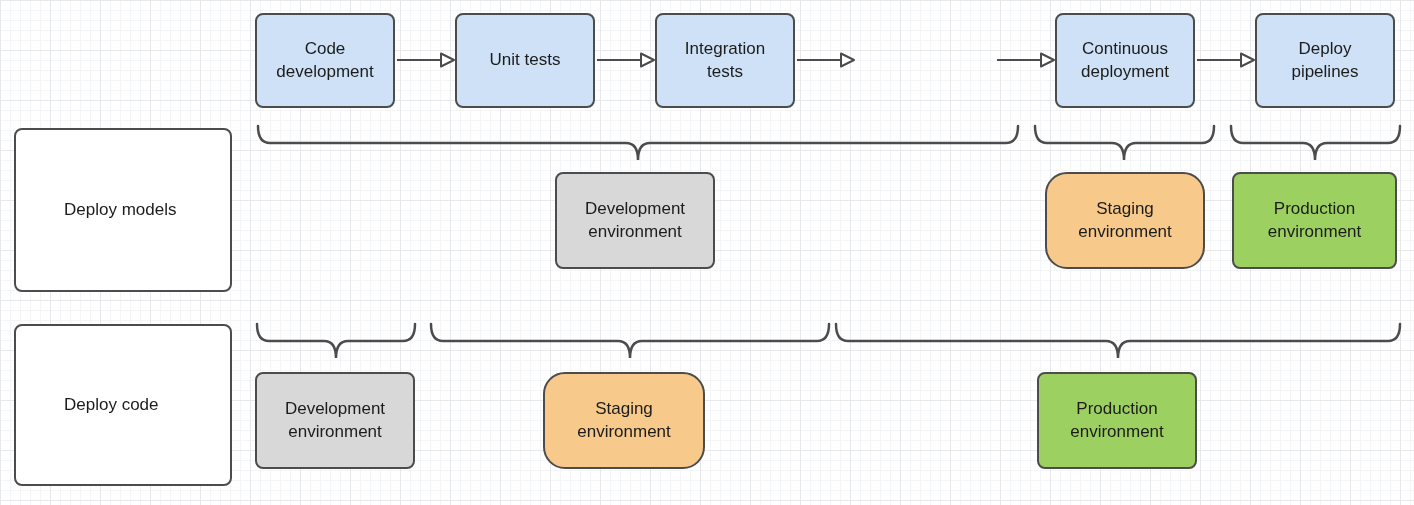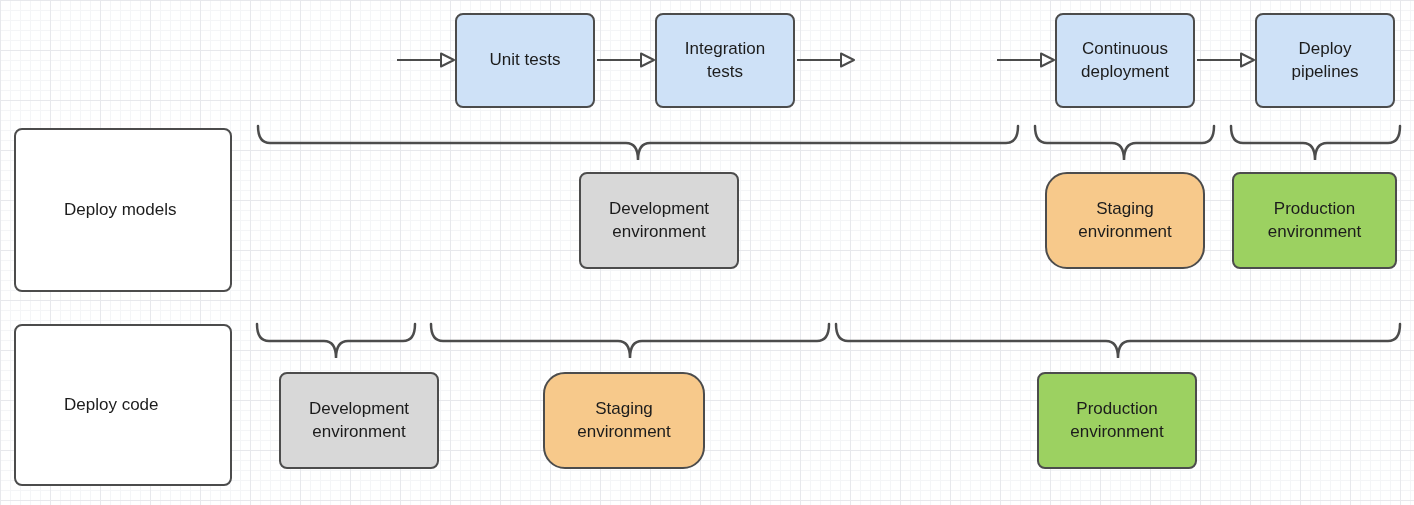--- a/index.html
+++ b/index.html
@@ -14,21 +14,21 @@
       linear-gradient(90deg, #f4f5f7 1px, transparent 1px);
     background-size:50px 50px,50px 50px,10px 10px,10px 10px;
   }
   .node{
     position:absolute;box-sizing:border-box;
     border:2px solid #4c4c4c;border-radius:8px;
     display:flex;align-items:center;justify-content:center;
     text-align:center;font-size:17px;line-height:1.3;padding:6px 10px;
   }
   .step{background:#cee1f7;}
-  .env-development{background:#d8d8d8;margin-left:24px;}
+  .env-development{background:#d8d8d8;}
   .env-staging{background:#f7c98b;border-radius:22px;}
   .env-production{background:#9cd161;}
   .lane{background:#ffffff;justify-content:flex-start;text-align:left;padding-left:48px;}
   .connectors{position:absolute;left:0;top:0;pointer-events:none;}
   .brace{fill:none;stroke:#4c4c4c;stroke-width:2.5;stroke-linecap:round;}
   .arrow-line{stroke:#4c4c4c;stroke-width:2;}
   .arrow-head{fill:#ffffff;stroke:#4c4c4c;stroke-width:2;stroke-linejoin:round;}
 </style>
 </head>
 <body>
@@ -60,20 +60,23 @@
 
     <path class="brace" d="M 258 126 Q 258 143 270 143 L 626 143 Q 638 143 638 160 Q 638 143 650 143 L 1006 143 Q 1018 143 1018 126"></path>
     <path class="brace" d="M 1035 126 Q 1035 143 1047 143 L 1112 143 Q 1124 143 1124 160 Q 1124 143 1136 143 L 1202 143 Q 1214 143 1214 126"></path>
     <path class="brace" d="M 1231 126 Q 1231 143 1243 143 L 1303 143 Q 1315 143 1315 160 Q 1315 143 1327 143 L 1388 143 Q 1400 143 1400 126"></path>
 
     <path class="brace" d="M 257 324 Q 257 341 269 341 L 324 341 Q 336 341 336 358 Q 336 341 348 341 L 403 341 Q 415 341 415 324"></path>
     <path class="brace" d="M 431 324 Q 431 341 443 341 L 618 341 Q 630 341 630 358 Q 630 341 642 341 L 817 341 Q 829 341 829 324"></path>
     <path class="brace" d="M 836 324 Q 836 341 848 341 L 1106 341 Q 1118 341 1118 358 Q 1118 341 1130 341 L 1388 341 Q 1400 341 1400 324"></path>
   </svg>
 
+  <div class="node step" style="left:255px;top:13px;width:140px;height:95px;">
+    <span>Code development</span>
+  </div>
   <div class="node step" style="left:455px;top:13px;width:140px;height:95px;">
     <span>Unit tests</span>
   </div>
   <div class="node step" style="left:655px;top:13px;width:140px;height:95px;">
     <span>Integration tests</span>
   </div>
   <div class="node step" style="left:1255px;top:13px;width:140px;height:95px;">
     <span>Deploy pipelines</span>
   </div>
   <div class="node step" style="left:1055px;top:13px;width:140px;height:95px;">

